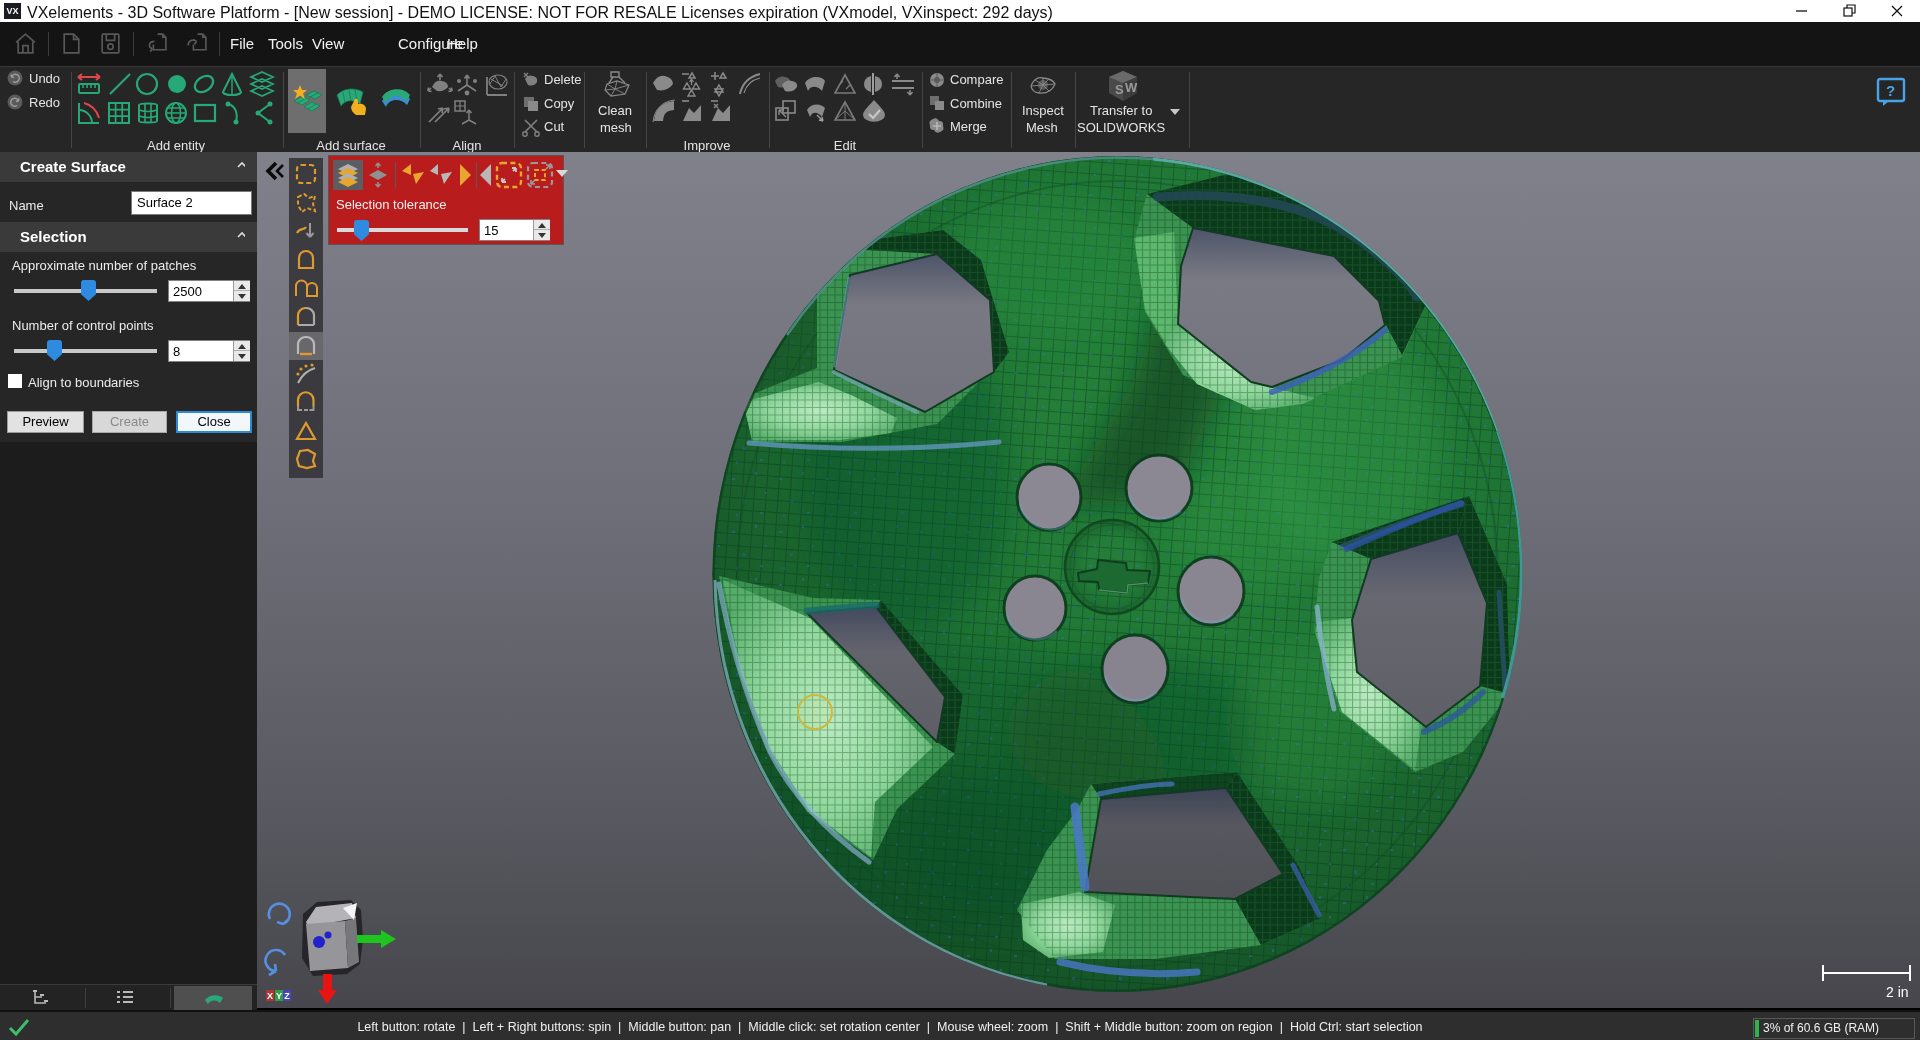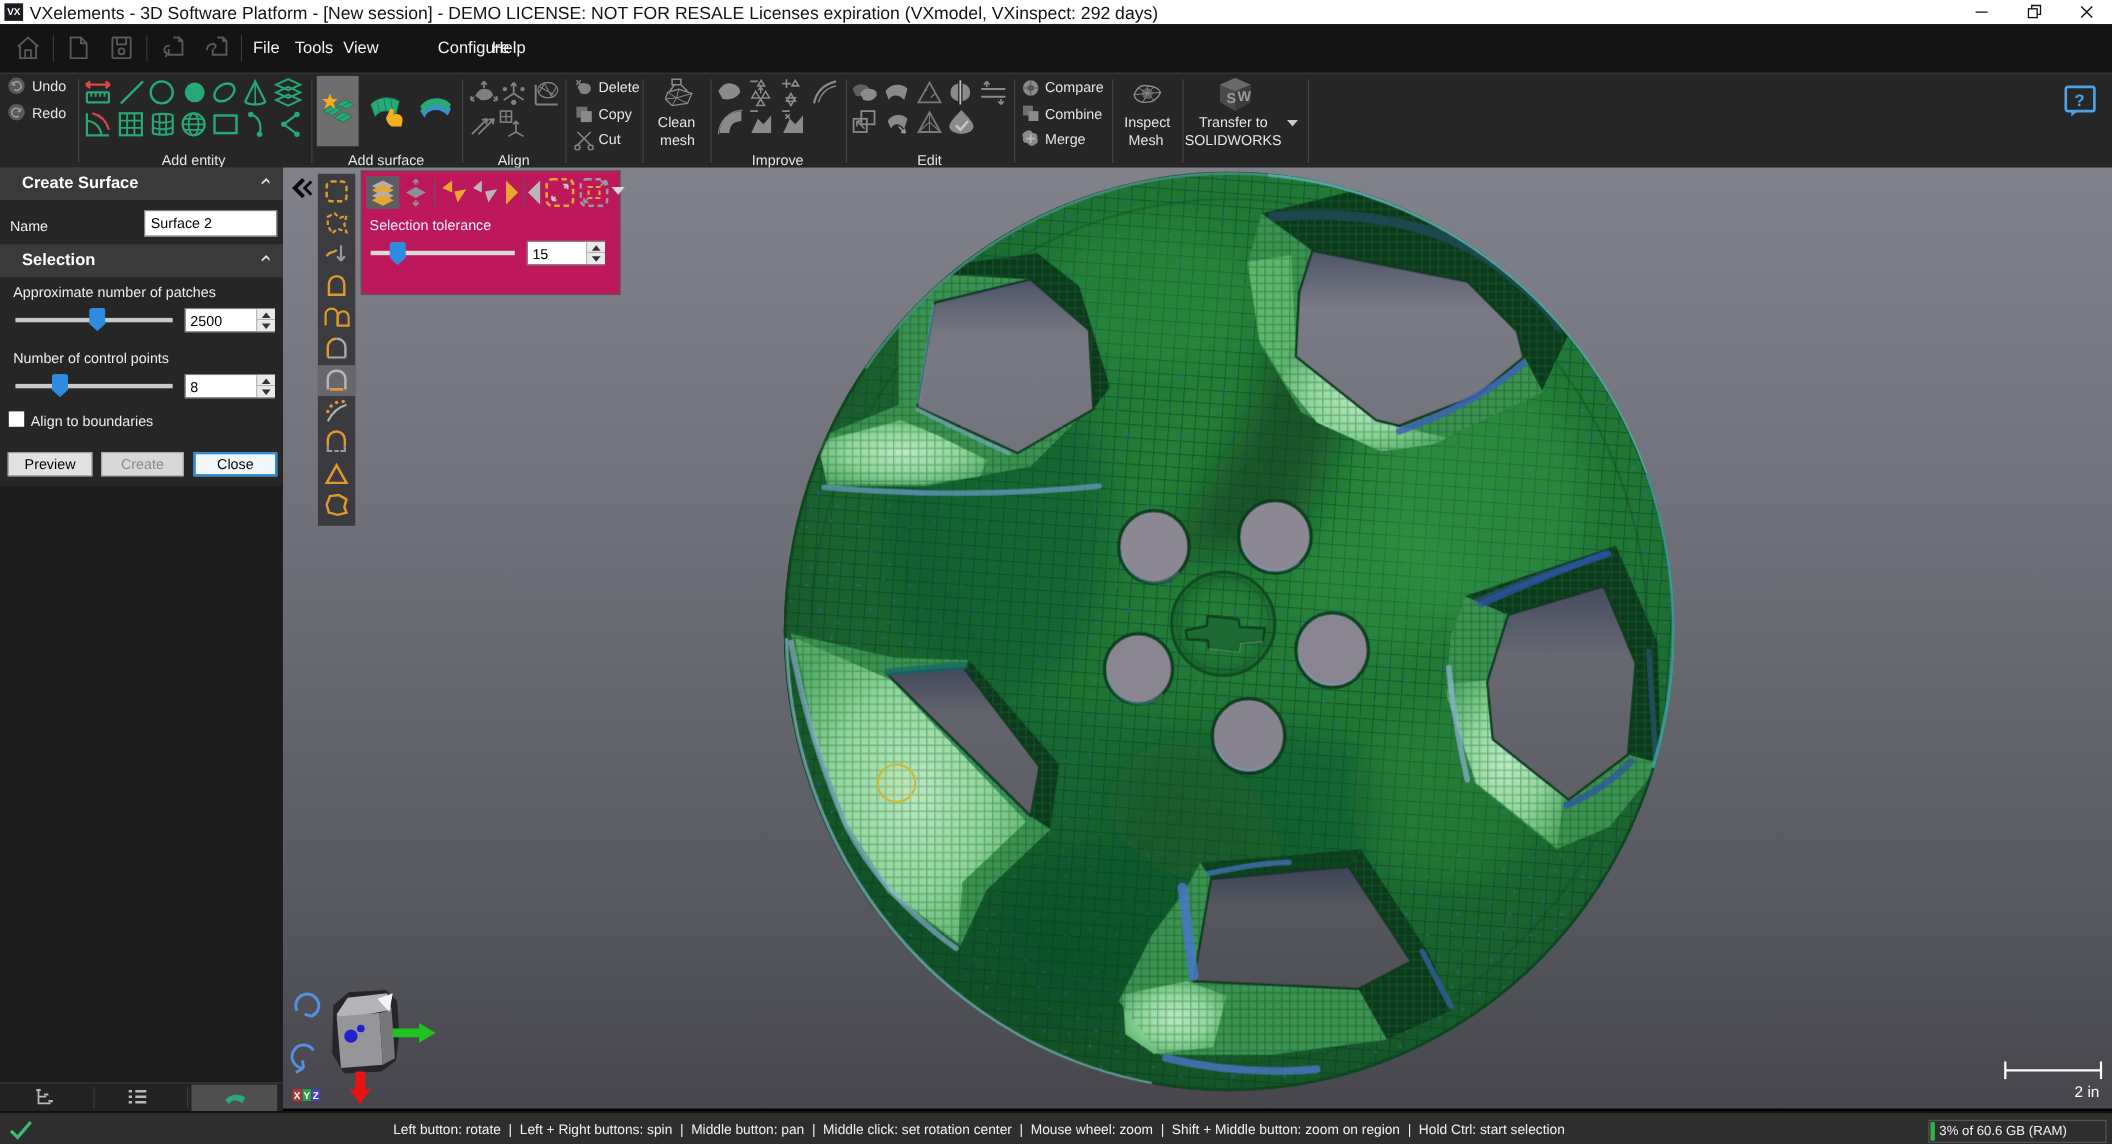--- a/index.html
+++ b/index.html
@@ -52,21 +52,21 @@
   #ramtext { position:absolute; left:9px; top:2px; color:#f0f0f0; font-size:12px; }
 
   
   #viewport { position:absolute; left:257px; top:152px; width:1663px; height:856px; }
 
   
   #vtoolbar { position:absolute; left:289px; top:158px; width:34px; height:320px; background:rgba(56,56,60,0.95); }
   .vticon { position:absolute; left:5px; width:24px; height:24px; }
 
   
-  #ftoolbar { position:absolute; left:328px; top:155px; width:236px; height:113px; background:#be185d; border:1px solid #565656; }
+  #ftoolbar { position:absolute; left:328px; top:155px; width:236px; height:90px; background:#b91c1c; border:1px solid #565656; }
 </style>
 </head>
 <body>
 <div id="page">
   <div id="titlebar">
     <div id="vxlogo">VX</div>
     <div id="titletext">VXelements - 3D Software Platform - [New session] - DEMO LICENSE: NOT FOR RESALE Licenses expiration (VXmodel, VXinspect: 292 days)</div>
     <svg class="winbtn" style="left:1795px;" width="14" height="22">
         <line x1="1" y1="11" x2="12" y2="11" stroke="#111" stroke-width="1.3"></line>
       </svg>

